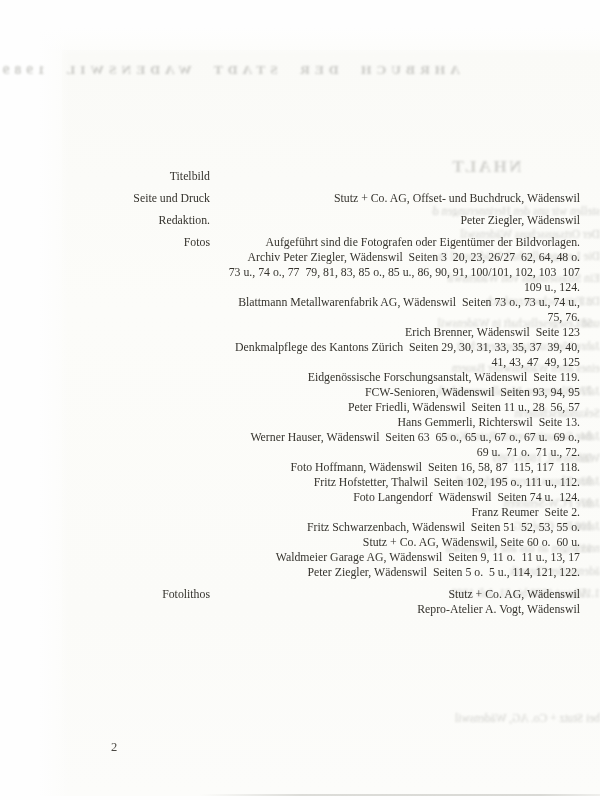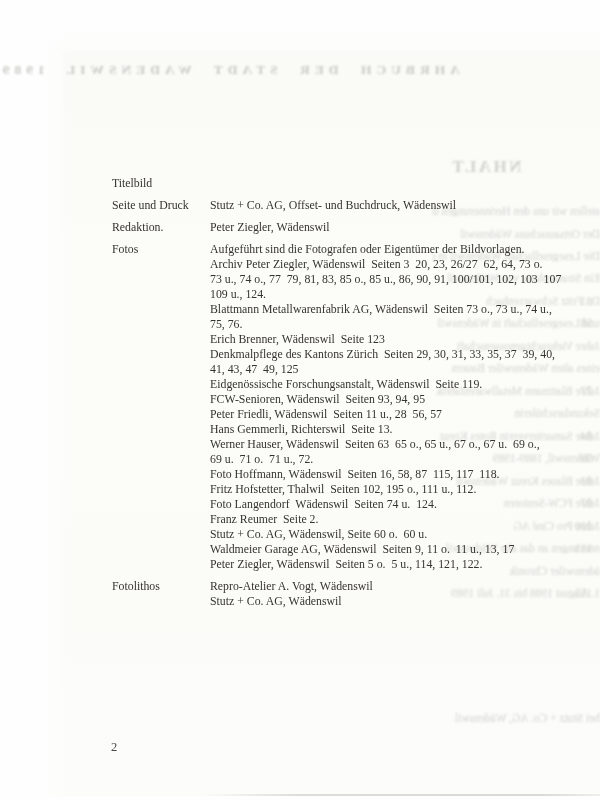--- a/index.html
+++ b/index.html
@@ -47,22 +47,22 @@
     left:432px;width:168px;overflow:hidden;font-size:11.5px;
     filter:blur(1.2px);color:#d3d3cf;
   }
   .bleed-num{
     left:566px;width:26px;overflow:hidden;font-size:11.5px;
     filter:blur(1.2px);color:#d4d4d0;
   }
 
   
   #content{
-    position:absolute;left:112px;top:176px;right:20px;
-    color:#35332d;font-size:11.8px;line-height:15px;
+    position:absolute;left:112px;top:169px;right:20px;
+    color:#35332d;font-size:11.8px;line-height:15px;text-align:right;
   }
   .row{display:flex;margin-bottom:7px;}
   .label{width:98px;flex:none;white-space:pre;}
   .val{flex:1;}
   .line{white-space:pre;}
 
   #page-number{
     position:absolute;left:111px;top:740px;
     color:#4a4843;font-size:12.5px;
   }
@@ -124,48 +124,49 @@
       <div class="row">
         <div class="label">Redaktion.</div>
         <div class="val">
           <div class="line">Peter Ziegler, Wädenswil</div>
         </div>
       </div>
       <div class="row">
         <div class="label">Fotos</div>
         <div class="val">
           <div class="line">Aufgeführt sind die Fotografen oder Eigentümer der Bildvorlagen.</div>
-          <div class="line">Archiv Peter Ziegler, Wädenswil  Seiten 3  20, 23, 26/27  62, 64, 73 o.</div>
+          <div class="line">Archiv Peter Ziegler, Wädenswil  Seiten 3  20, 23, 26/27  62, 64, 48 o.</div>
           <div class="line">73 u., 74 o., 77  79, 81, 83, 85 o., 85 u., 86, 90, 91, 100/101, 102, 103  107</div>
           <div class="line">109 u., 124.</div>
           <div class="line">Blattmann Metallwarenfabrik AG, Wädenswil  Seiten 73 o., 73 u., 74 u.,</div>
           <div class="line">75, 76.</div>
           <div class="line">Erich Brenner, Wädenswil  Seite 123</div>
           <div class="line">Denkmalpflege des Kantons Zürich  Seiten 29, 30, 31, 33, 35, 37  39, 40,</div>
           <div class="line">41, 43, 47  49, 125</div>
           <div class="line">Eidgenössische Forschungsanstalt, Wädenswil  Seite 119.</div>
           <div class="line">FCW-Senioren, Wädenswil  Seiten 93, 94, 95</div>
           <div class="line">Peter Friedli, Wädenswil  Seiten 11 u., 28  56, 57</div>
           <div class="line">Hans Gemmerli, Richterswil  Seite 13.</div>
           <div class="line">Werner Hauser, Wädenswil  Seiten 63  65 o., 65 u., 67 o., 67 u.  69 o.,</div>
           <div class="line">69 u.  71 o.  71 u., 72.</div>
           <div class="line">Foto Hoffmann, Wädenswil  Seiten 16, 58, 87  115, 117  118.</div>
           <div class="line">Fritz Hofstetter, Thalwil  Seiten 102, 195 o., 111 u., 112.</div>
           <div class="line">Foto Langendorf  Wädenswil  Seiten 74 u.  124.</div>
           <div class="line">Franz Reumer  Seite 2.</div>
+          <div class="line">Fritz Schwarzenbach, Wädenswil  Seiten 51  52, 53, 55 o.</div>
           <div class="line">Stutz + Co. AG, Wädenswil, Seite 60 o.  60 u.</div>
           <div class="line">Waldmeier Garage AG, Wädenswil  Seiten 9, 11 o.  11 u., 13, 17</div>
           <div class="line">Peter Ziegler, Wädenswil  Seiten 5 o.  5 u., 114, 121, 122.</div>
         </div>
       </div>
       <div class="row">
         <div class="label">Fotolithos</div>
         <div class="val">
+          <div class="line">Stutz + Co. AG, Wädenswil</div>
           <div class="line">Repro-Atelier A. Vogt, Wädenswil</div>
-          <div class="line">Stutz + Co. AG, Wädenswil</div>
         </div>
       </div>
     </div>
 </div>
 
 <div id="page-number">2</div>
 
 <div id="bottom-edge"></div>
 <div id="below-edge"></div>
 

